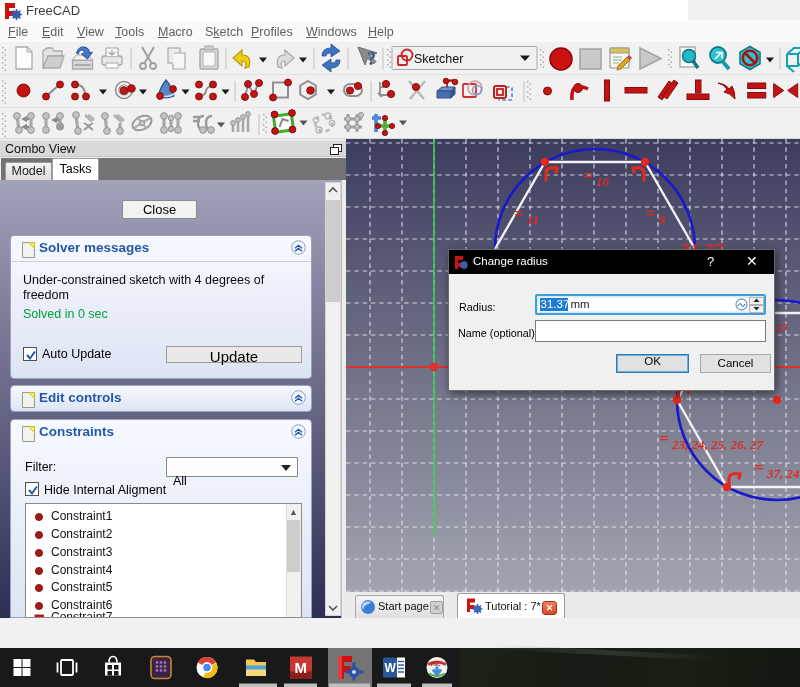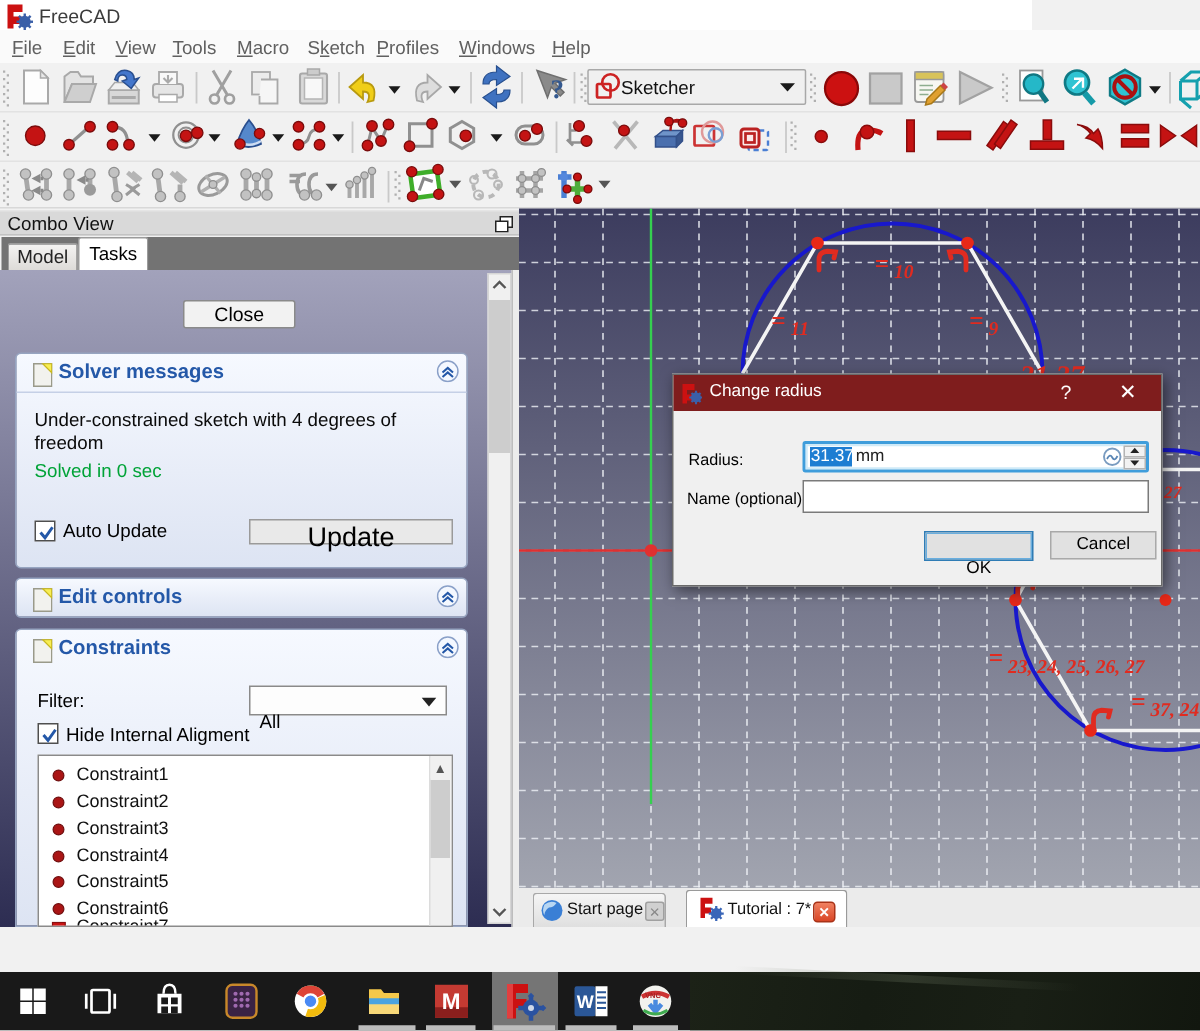--- a/index.html
+++ b/index.html
@@ -21,28 +21,28 @@
 .closebtn{position:absolute;left:122px;top:20px;width:75px;height:19px;background:#f2f2f2;border:1px solid #8a8a8a;border-radius:2px;text-align:center;font-size:13px;color:#000;padding-top:1px}
 .tbox{position:absolute;left:10px;width:302px;background:linear-gradient(#f6f9ff 0%,#e8edf8 55%,#dde4f3 100%);border:1px solid #96a4c0;border-radius:4px}
 .tbox .hd b{position:absolute;left:28px;top:4px;color:#2458a8;font-size:13.5px}
 #view3d{left:346px;top:139px;width:454px;height:454px;background:linear-gradient(#3c3c5e,#a2a5b0)}
 #tabbar{left:346px;top:592px;width:454px;height:28px;background:#ebebeb;border-bottom:1px solid #cfcfcf}
 #statusband{left:0;top:618px;width:800px;height:30px;background:#f1f1f1}
 #taskbar{left:0;top:648px;width:800px;height:39px;background:#191919}
 #taskwall{position:absolute;left:460px;top:0;width:340px;height:39px;background:linear-gradient(100deg,#1c2217 0%,#161c13 35%,#191f15 65%,#12170f 100%)}
 #taskstreak{position:absolute;left:490px;top:2px;width:230px;height:5px;background:linear-gradient(90deg,rgba(90,100,80,0),rgba(95,105,85,0.35),rgba(90,100,80,0));transform:rotate(3deg)}
 #dialog{left:448px;top:249px;width:327px;height:142px;background:#f0f0f0;border:1px solid #6a6a6a;box-shadow:2px 3px 9px rgba(0,0,0,.5);z-index:10}
-#dlgtitle{position:absolute;left:0;top:0;width:325px;height:24px;background:#7f1d1d}
+#dlgtitle{position:absolute;left:0;top:0;width:325px;height:24px;background:#000000}
 #dlgtitle span{position:absolute;left:24px;top:5px;color:#fff;font-size:11.5px}
 #dlgtitle .q{position:absolute;left:258px;top:4px;color:#fff;font-size:13px}
 #dlgtitle .x{position:absolute;left:297px;top:3px;color:#fff;font-size:14px}
 .dlbl{position:absolute;color:#000;font-size:10.8px}
 #spinbox{position:absolute;left:85.5px;top:44px;width:231px;height:21px;background:#fff;border:2px solid #3f9ddb;border-radius:2px;box-shadow:inset 0 0 0 1.5px #cfeaf8}
 #nameinput{position:absolute;left:85.5px;top:70px;width:231px;height:22px;background:#fff;border:1px solid #7a7a7a}
-.okbtn{position:absolute;left:167px;top:104px;width:73px;height:19px;background:#e1e1e1;border:1px solid #2f7cb5;box-shadow:inset 0 0 0 1px #6aaede;text-align:center;font-size:11.5px;padding-top:18px}
+.okbtn{position:absolute;left:167px;top:104px;width:73px;height:19px;background:#e1e1e1;border:1px solid #2f7cb5;box-shadow:inset 0 0 0 1px #6aaede;text-align:center;font-size:11.5px;padding-top:0}
 .cancelbtn{position:absolute;left:251px;top:104px;width:71px;height:19px;background:#e1e1e1;border:1px solid #a9a9a9;text-align:center;font-size:11.5px;padding-top:2px}
 </style></head><body>
 <div class="abs" id="titlebar">
     <svg width="18" height="18" style="position:absolute;left:4px;top:2px">
       <path d="M1,1 h10 v5 h-6 v3 h5.5 v5 h-5.5 v3 h-4 z" fill="#cc1111"></path>
       <circle cx="12.5" cy="12.5" r="4" fill="#3a5fa8"></circle>
       <circle cx="12.5" cy="12.5" r="1.5" fill="#fff"></circle>
       <g stroke="#3a5fa8" stroke-width="1.6">
         <line x1="12.5" y1="7" x2="12.5" y2="18"></line>
         <line x1="7" y1="12.5" x2="18" y2="12.5"></line>
@@ -478,21 +478,21 @@
       </div>
 <div style="position:absolute;left:0;top:24.5px;width:100%;height:1px;background:#c5d0e6"></div>
 <div style="position:absolute;left:12px;top:37px;color:#0a0a0a;font-size:12.5px;line-height:15px">Under-constrained sketch with 4 degrees of<br>freedom</div>
 <div style="position:absolute;left:12px;top:71px;color:#00a337;font-size:12.5px">Solved in 0 sec</div>
 <div style="position:absolute;left:12px;top:111px;width:14px;height:14px;background:#fff;border:1px solid #4f4f4f">
         <svg width="13" height="13" style="position:absolute;left:0.5px;top:0.5px">
           <path d="M2,6 l3,3.5 5,-7" fill="none" stroke="#2458a8" stroke-width="2"></path>
         </svg>
       </div>
 <div style="position:absolute;left:31px;top:111px;color:#000;font-size:12.5px">Auto Update</div>
-<div style="position:absolute;left:155px;top:110px;width:136px;height:17px;background:#e9e9e9;border:1px solid #9a9a9a;text-align:center;font-size:18px;color:#000;padding-top:1px">Update</div>
+<div style="position:absolute;left:155px;top:110px;width:136px;height:17px;background:#e9e9e9;border:1px solid #9a9a9a;text-align:center;font-size:15px;color:#000;padding-top:1px">Update</div>
 </div>
 <div class="tbox" id="editbox" style="top:205px;height:27px">
       <div class="hd">
         <svg width="13" height="16" style="position:absolute;left:11px;top:6px">
           <path d="M0.5,0.5 h12 v15 h-12 z" fill="#f2f2ee" stroke="#9a9a8a" stroke-width="1"></path>
           <path d="M6.5,0.5 h6 v6 z" fill="#f8ee55" stroke="#c8b820" stroke-width="0.8"></path>
         </svg>
         <b>Edit controls</b>
         <svg width="15" height="15" style="position:absolute;right:5px;top:4px">
           <circle cx="7.5" cy="7.5" r="6.8" fill="#f4f8ff" stroke="#8aa0c8"></circle>

